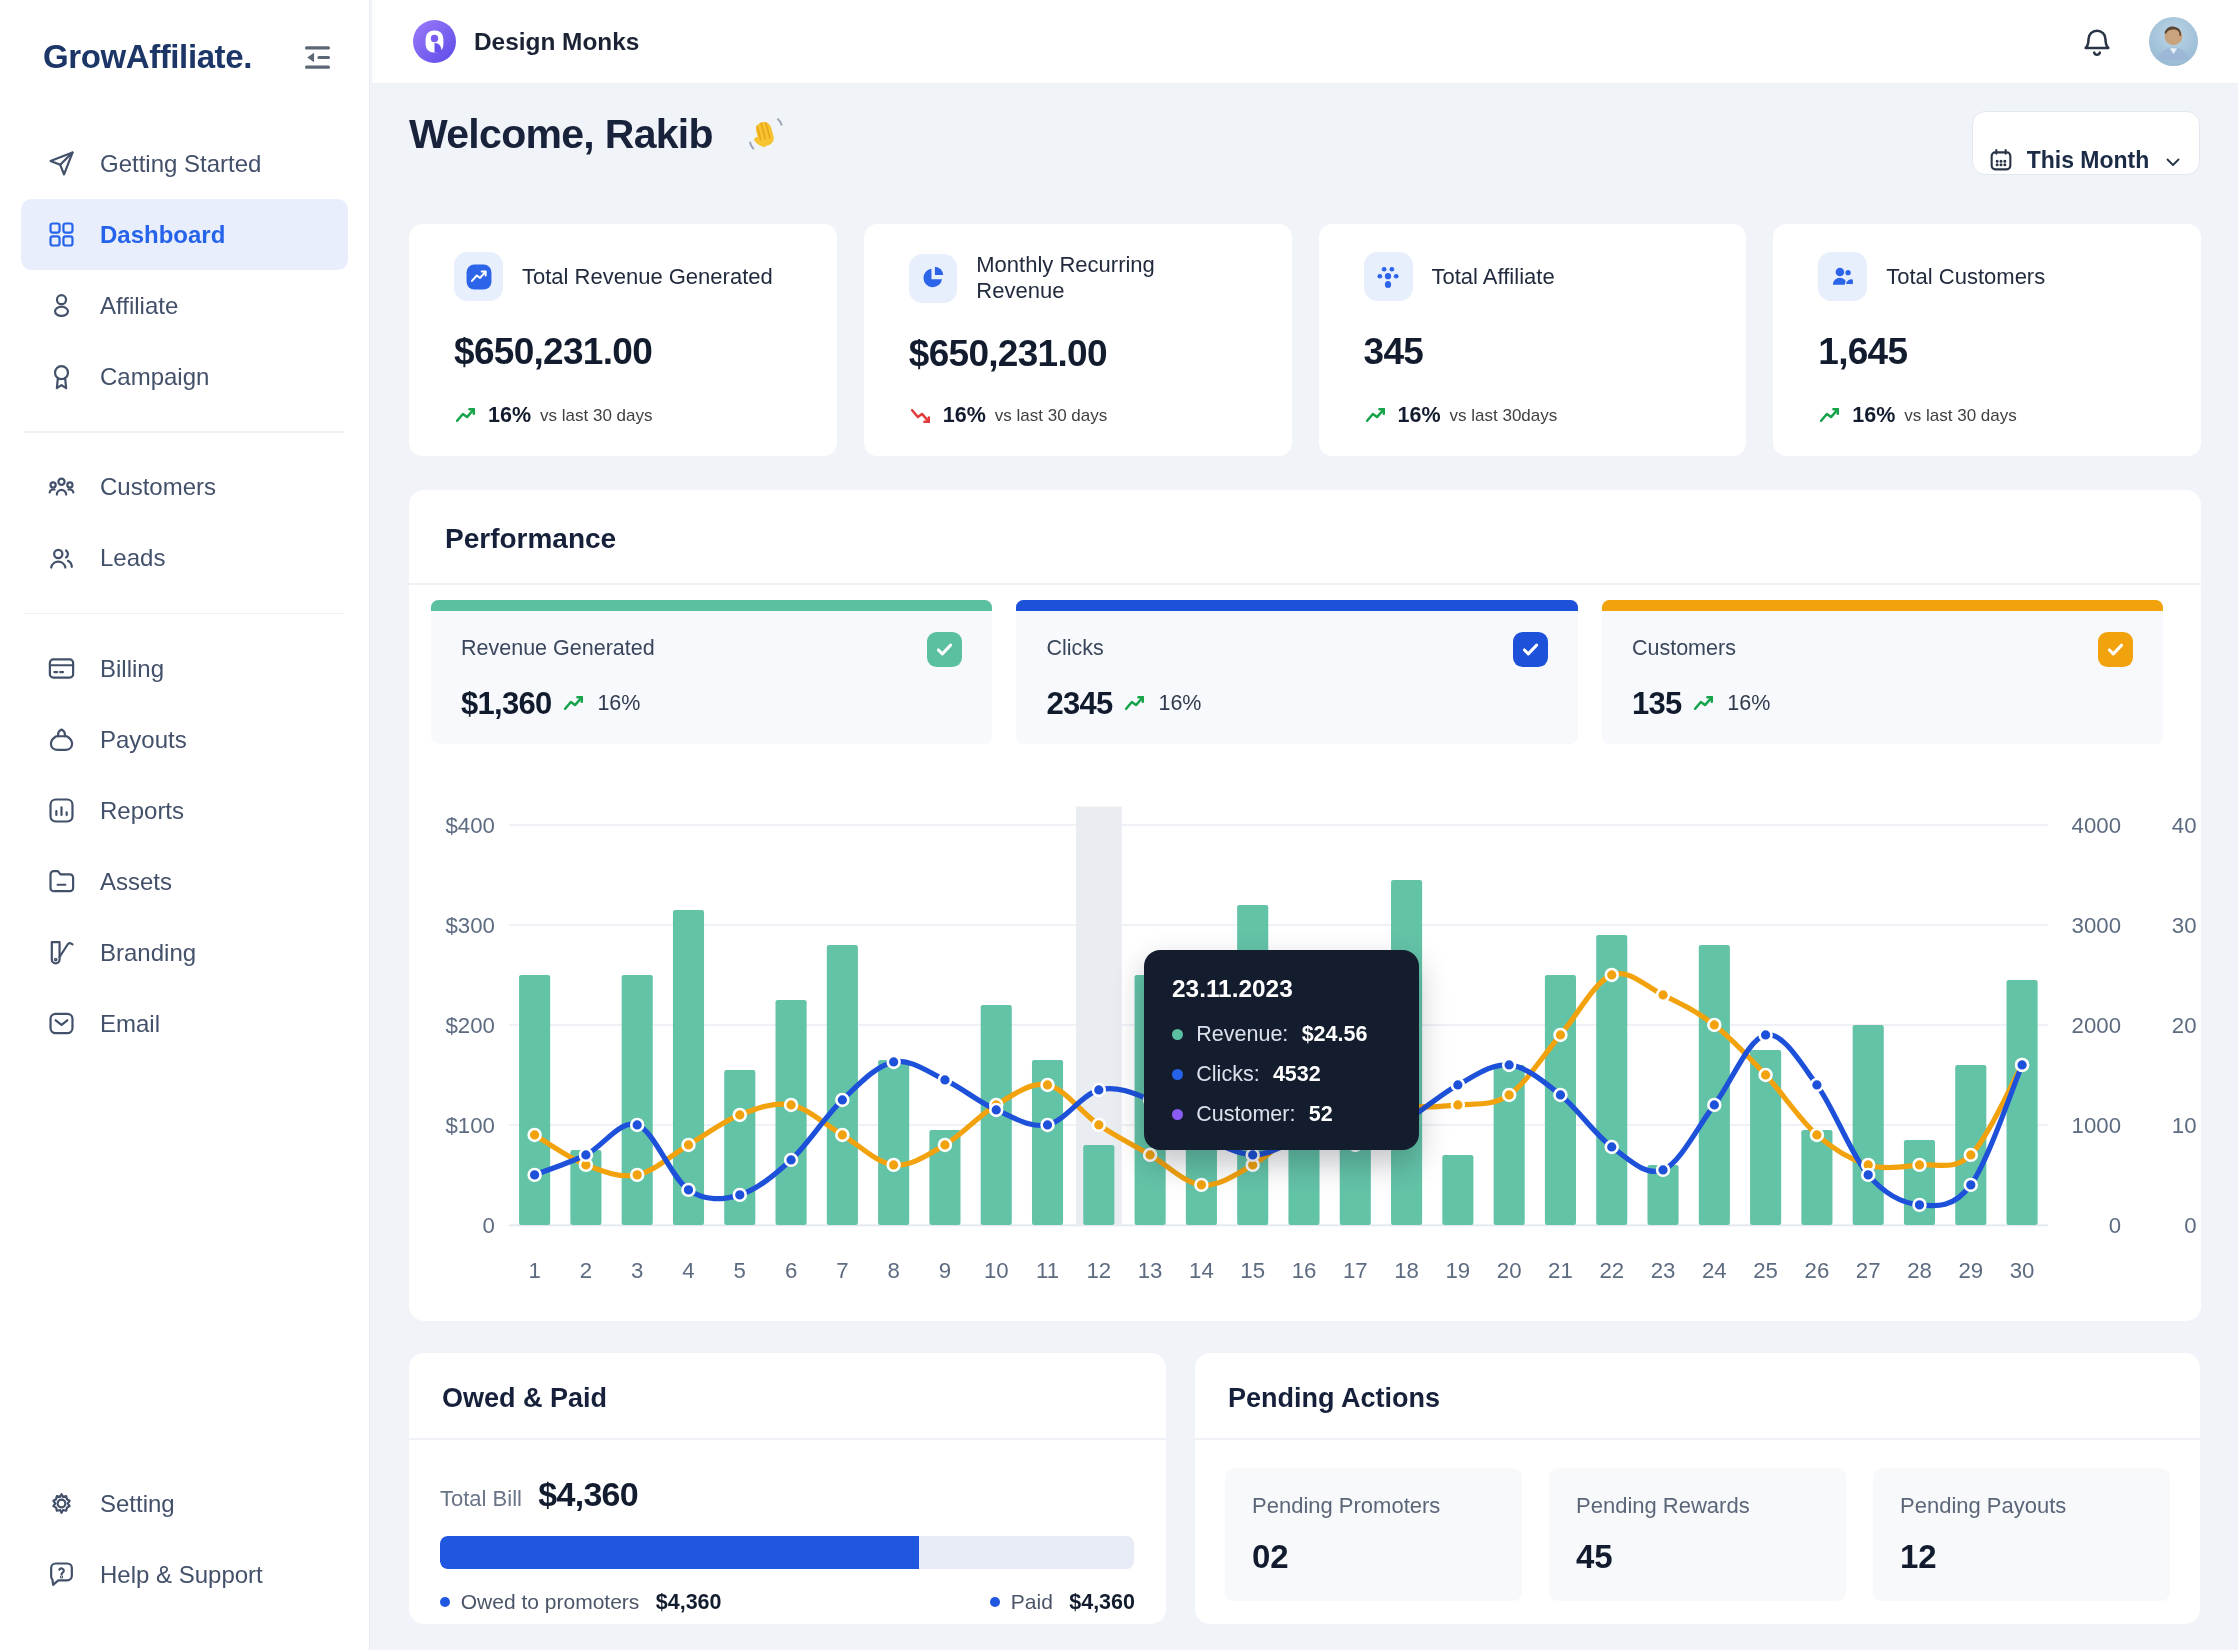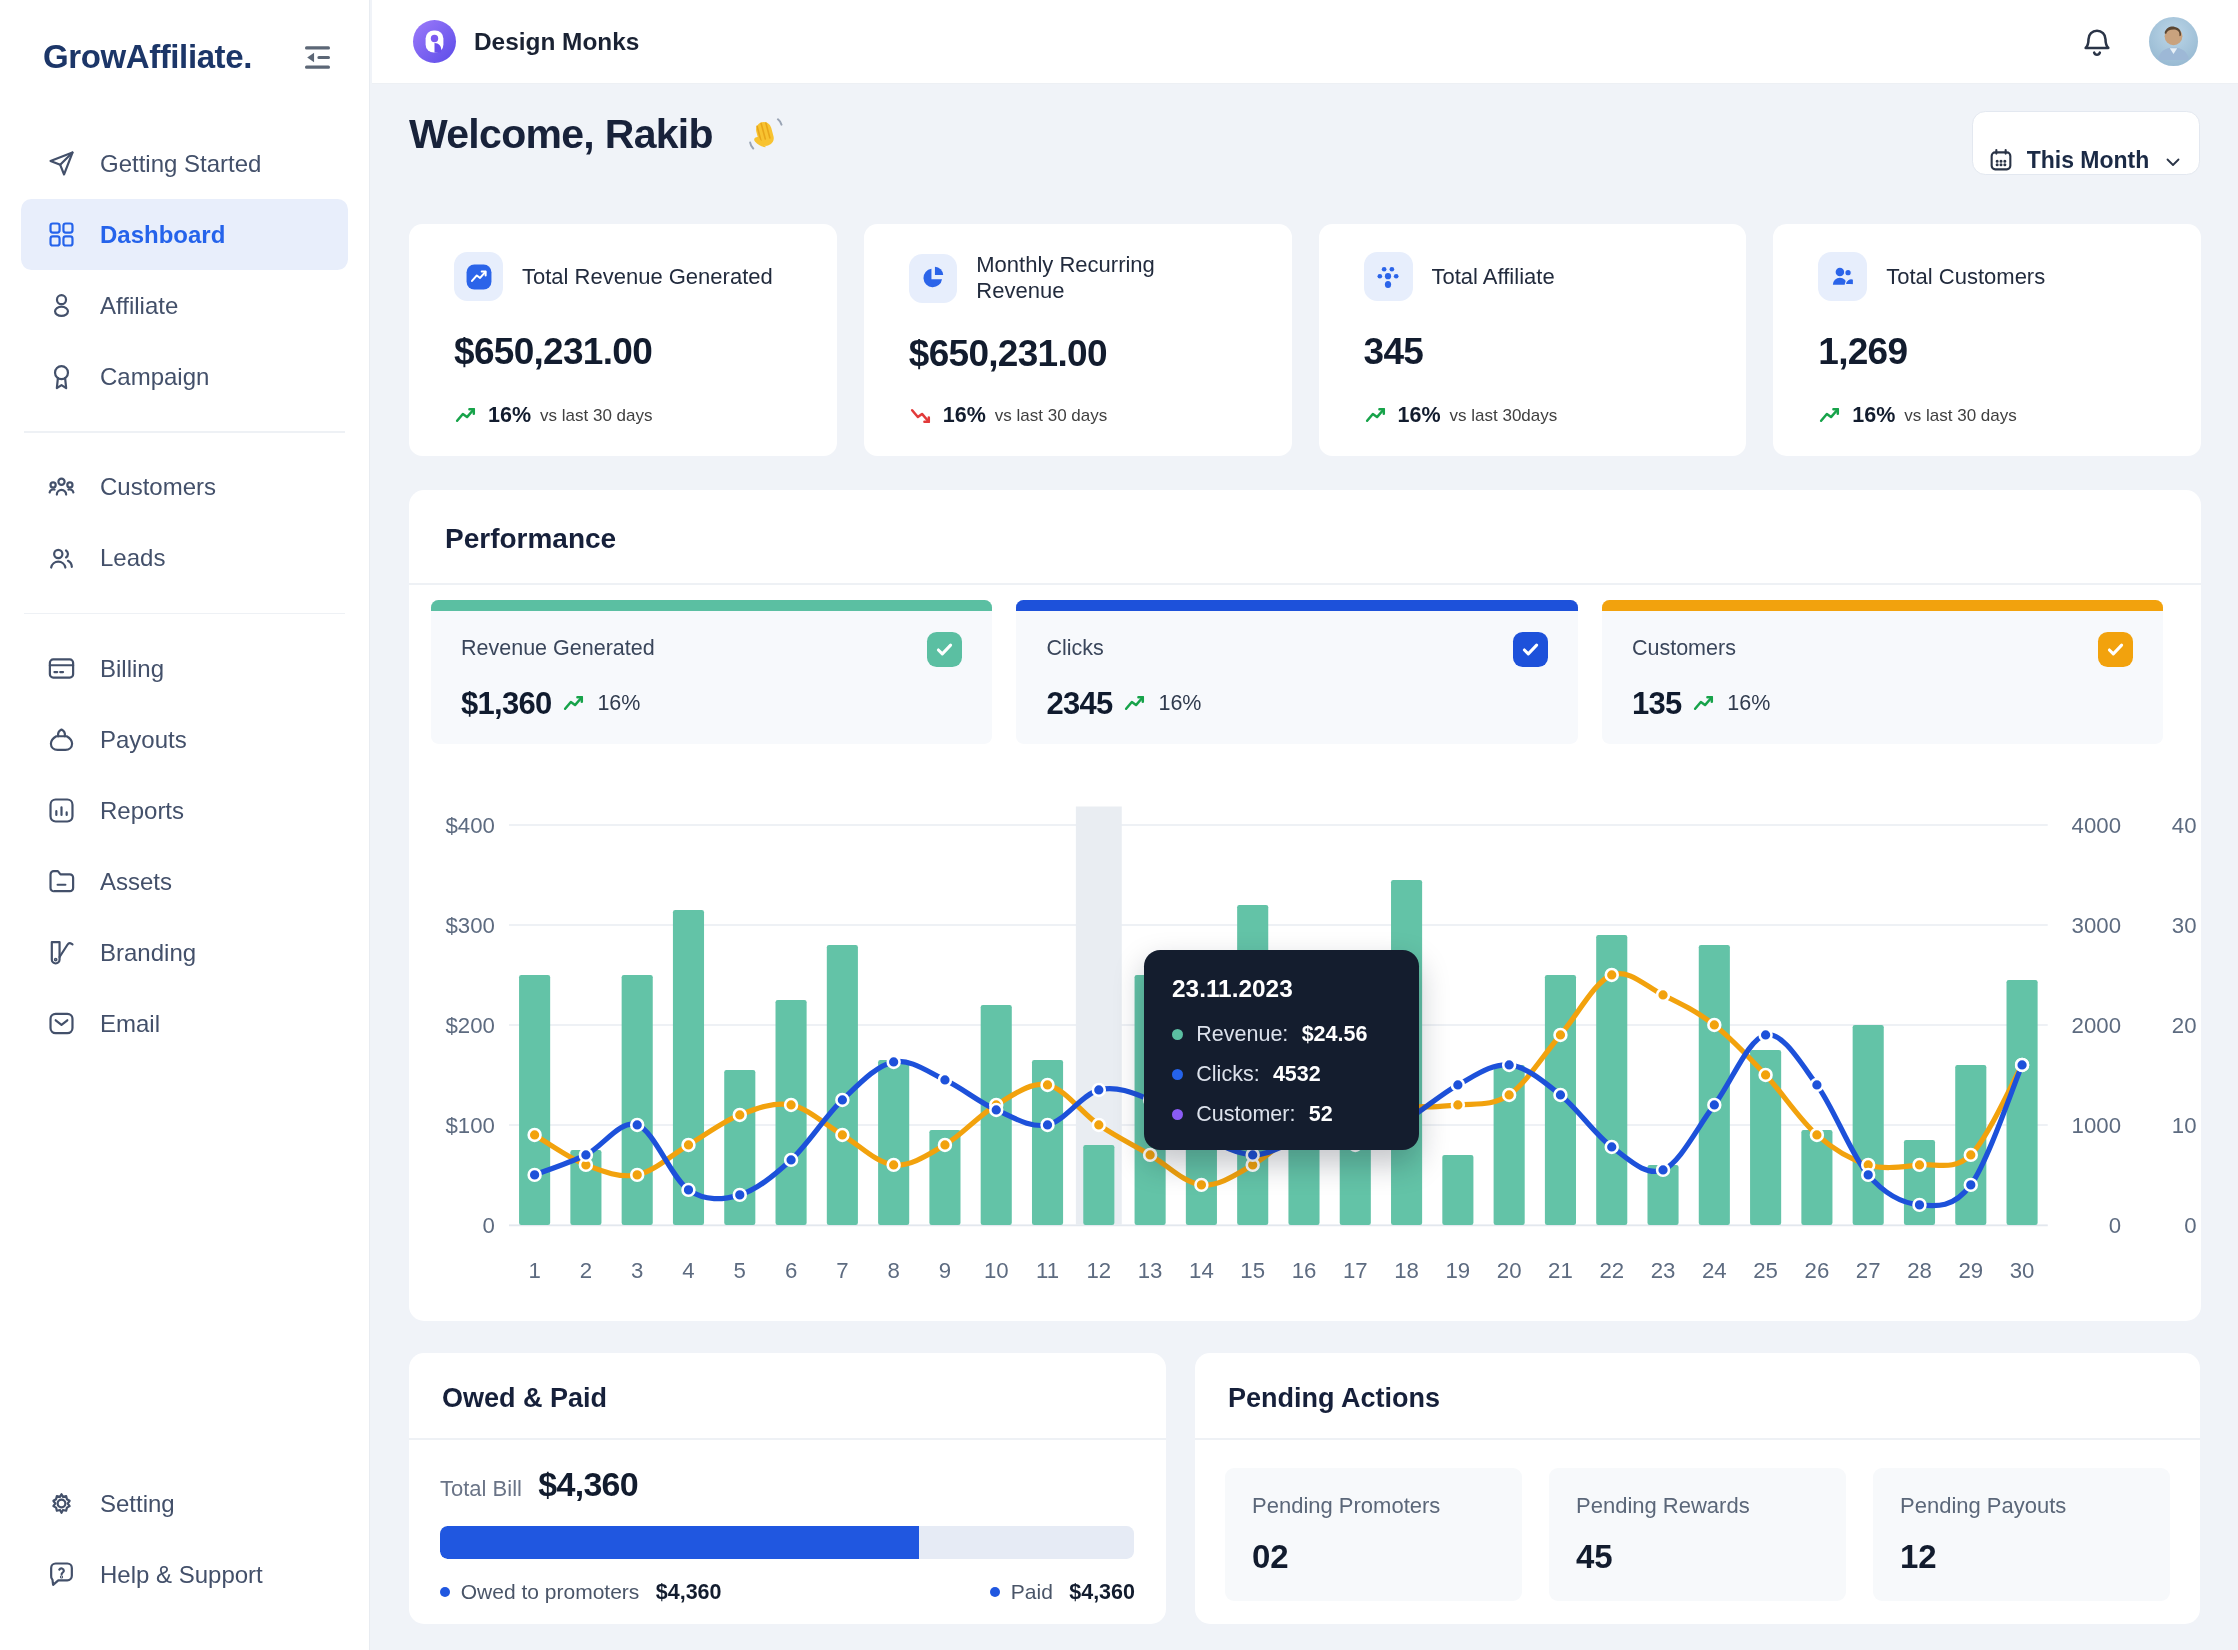--- a/index.html
+++ b/index.html
@@ -80,21 +80,21 @@
   .tt-date { font-size:24.4px; font-weight:800; color:#FFFFFF; margin-bottom:19px; }
   .tt-row { display:flex; align-items:center; gap:13.3px; margin-bottom:15px; }
   .tt-dot { width:11px; height:11px; border-radius:50%; }
   .tt-label { font-size:21.5px; color:#DCE1EB; }
   .tt-value { font-size:21.5px; font-weight:800; color:#FFFFFF; }
 
   
   .owed-card { position:absolute; left:409px; top:1353px; width:757px; height:271px; background:#FFFFFF; border-radius:15px; }
   .sec-title { font-size:27px; font-weight:800; color:#16203A; padding:30px 33px 24px 33px; }
   .sec-divider { height:1.5px; background:#EEF1F5; }
-  .owed-body { padding:25px 31px 0 31px; }
+  .owed-body { padding:35px 31px 0 31px; }
   .total-row { display:flex; align-items:baseline; gap:16.3px; }
   .total-label { font-size:22px; color:#6A7487; }
   .total-value { font-size:34px; font-weight:800; color:#121C2E; letter-spacing:-0.7px; }
   .progress { margin-top:22px; width:694px; height:33px; background:#E6EBF5; border-radius:7.4px; overflow:hidden; }
   .progress-fill { height:100%; background:#2057E0; border-radius:7.4px 0 0 7.4px; }
   .legend-row { display:flex; justify-content:space-between; margin-top:21px; }
   .legend-item { display:flex; align-items:center; gap:10.4px; }
   .legend-dot { width:10.4px; height:10.4px; border-radius:50%; background:#2057E0; }
   .legend-label { font-size:21px; color:#4A5568; }
   .legend-value { font-size:21.5px; font-weight:800; color:#121C2E; margin-left:6px; }
@@ -402,21 +402,21 @@
         <span class="stat-badge">
           <svg width="28" height="28" viewBox="0 0 36 36">
               <circle cx="14" cy="11.5" r="5.5" fill="#2B64E9"></circle>
               <path d="M5 28a9 9 0 0 1 18 0z" fill="#2B64E9"></path>
               <circle cx="24.5" cy="12.5" r="4.2" fill="#2B64E9" stroke="#E7EEFC" stroke-width="1.6"></circle>
               <path d="M21 27.5a7.5 7.5 0 0 1 10.5-6.7V28z" fill="#2B64E9" stroke="#E7EEFC" stroke-width="1.6"></path>
             </svg>
         </span>
         <span class="stat-title">Total Customers</span>
       </div>
-      <div class="stat-value">1,269</div>
+      <div class="stat-value">1,645</div>
       <div class="stat-trend">
         <span class="arr arr-up"><svg viewBox="0 0 24 24">
               <path d="M3 17l5.5-6.5 4 3L19 6"></path>
               <path d="M14.8 6H19v4.2"></path>
             </svg></span>
 
         <span class="pct">16%</span>
         <span class="cap">vs last 30 days</span>
       </div>
     </div>

